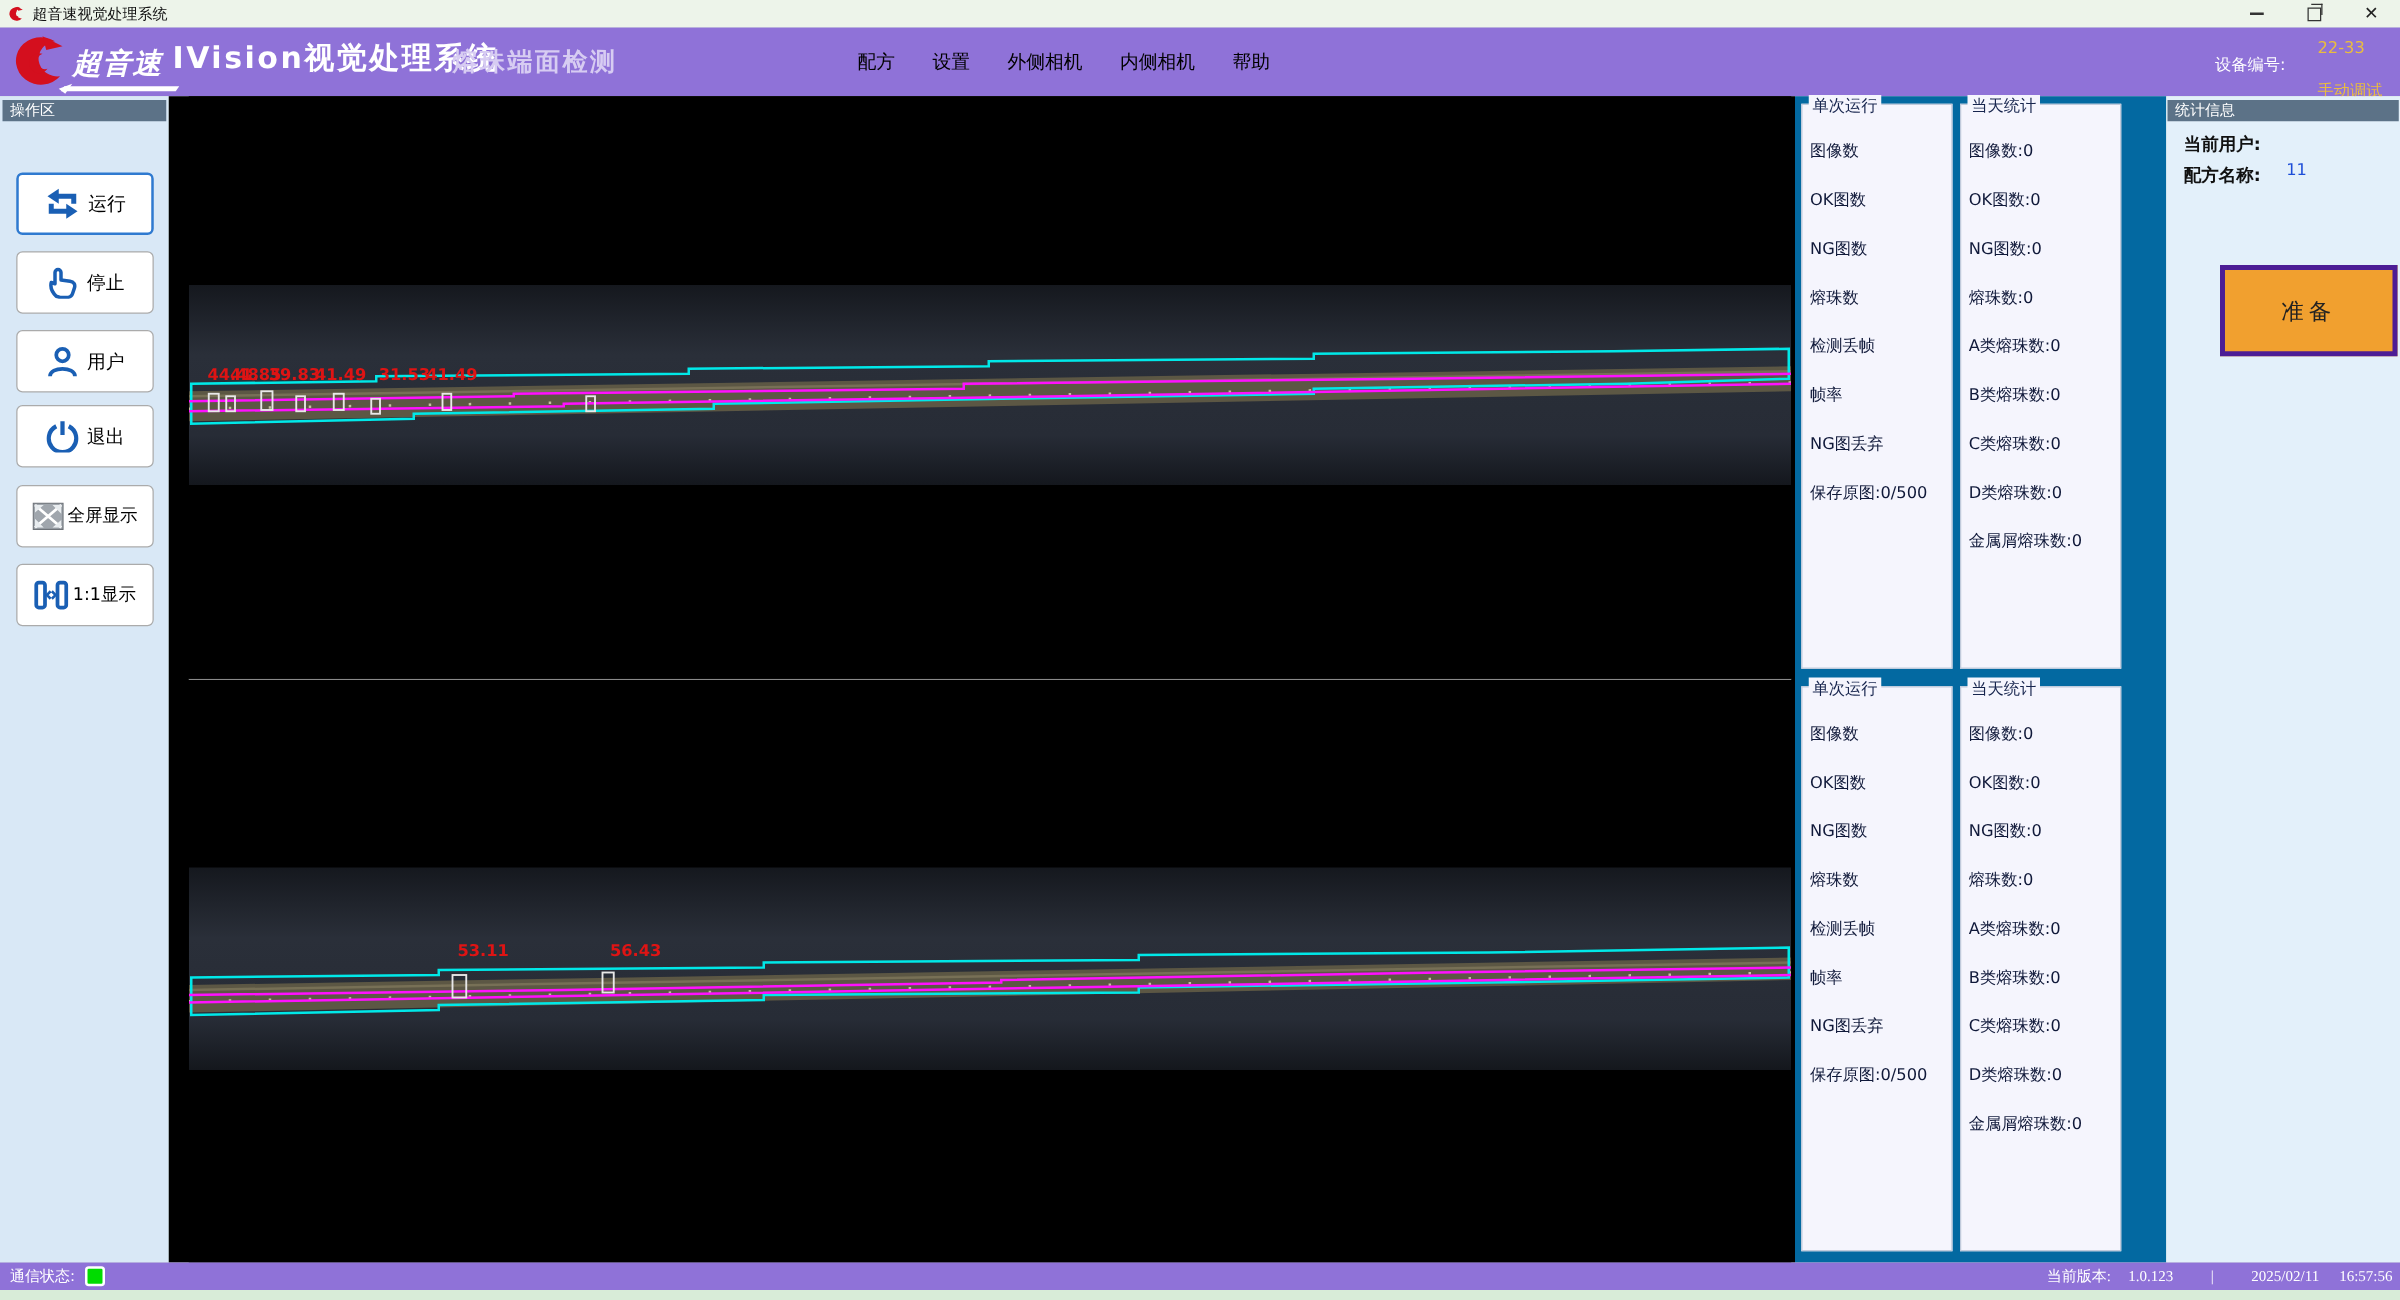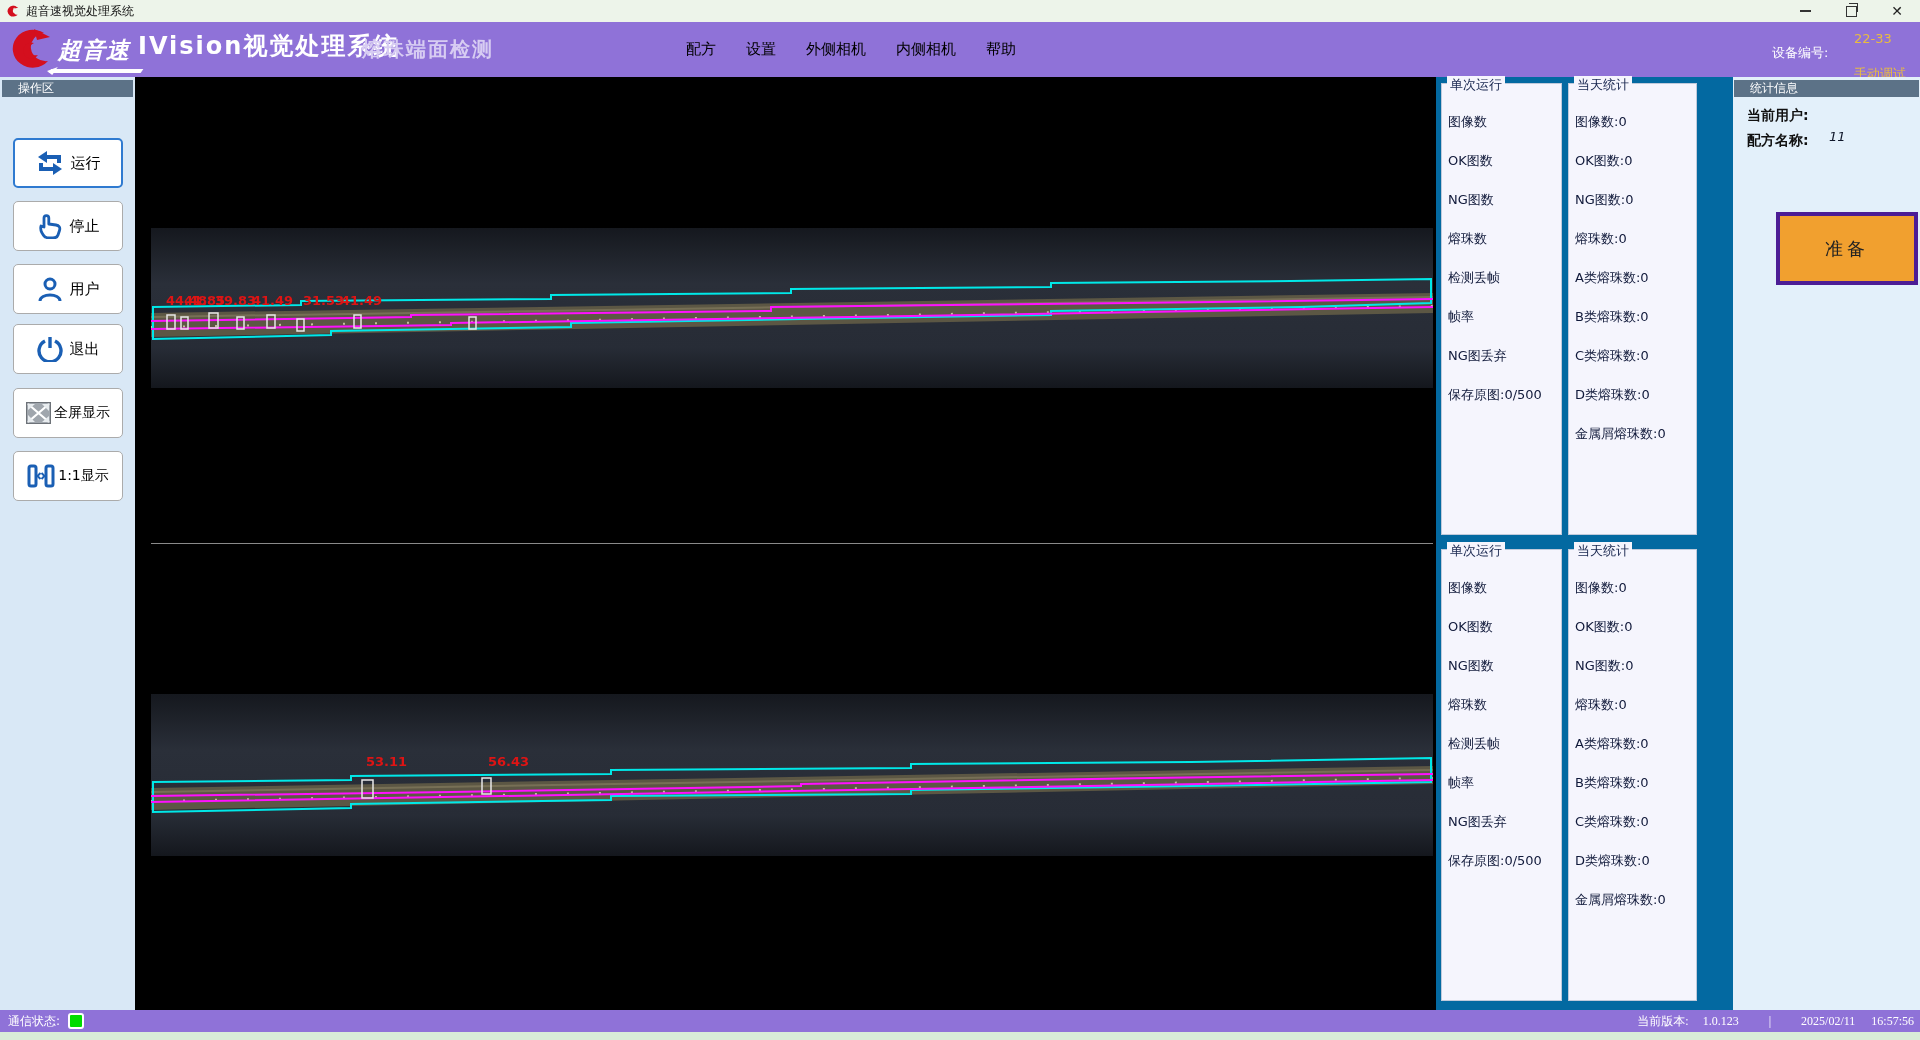--- a/index.html
+++ b/index.html
@@ -31,21 +31,21 @@
   .menu{position:absolute;left:683px;top:0;height:55px;display:flex;align-items:center;gap:24px;}
   .menu-item{font-size:15px;color:#000;padding:2px 3px;cursor:default;}
   .hdr-info{position:absolute;right:14px;top:6px;font-size:13px;line-height:21px;}
   .hdr-info .row{display:flex;}
   .hdr-info .lbl{color:#fff;width:82px;margin-top:14px;}
   .hdr-info .val{color:#e9bc3f;}
   
   .main{position:absolute;top:77px;left:0;width:1920px;height:933px;display:flex;}
   
   .sidebar{width:135px;flex:none;background:#d9e8f6;position:relative;}
-  .caption-bar{height:17px;background:#5c7287;color:#fff;font-size:12px;line-height:17px;padding-left:16px;margin:3px 2px 0 2px;}
+  .caption-bar{height:17px;background:#5c7287;color:#fff;font-size:12px;line-height:17px;padding-left:6px;margin:3px 2px 0 2px;}
   .side-btn{position:absolute;left:13px;width:110px;height:50px;background:#fff;border:1px solid #ababab;
     border-radius:5px;display:flex;align-items:center;justify-content:center;gap:7px;font-size:15px;color:#000;box-sizing:border-box;}
   .side-btn.focused{border:2px solid #2f7ad0;}
   .side-btn .ic{flex:none;display:flex;}
   .side-btn.small-gap{gap:3px;font-size:14px;}
   
   .camera-col{width:1285px;flex:none;background:#000;position:relative;padding-left:16px;}
   .cam-panel{position:relative;width:1282px;height:466px;background:#000;overflow:hidden;}
   .cam-sep{width:1282px;height:1px;background:#8a8a8a;}
   .cam-panel svg{position:absolute;left:0;top:0;}
@@ -56,21 +56,21 @@
   .groupbox{position:relative;border:1px solid #c0cadb;background:#f5f5fd;height:452px;box-sizing:border-box;}
   .gb-single{width:121px;}
   .gb-daily{width:129px;}
   .gb-title{position:absolute;top:-8px;left:5px;background:#f5f5fd;padding:0 3px;font-size:13px;color:#17254e;white-space:nowrap;}
   .gb-items{padding:12px 0 0 6px;}
   .gb-item{font-size:13px;color:#10193a;line-height:27px;white-space:nowrap;margin-top:12px;}
   
   .info-col{flex:1;background:#e3f0fa;position:relative;}
   .info-col .caption-bar{margin:3px 1px 0 1px;}
   .info-label{position:absolute;font-size:14px;font-weight:bold;color:#111;}
-  .info-value{position:absolute;font-size:13px;color:#0f172a;font-style:italic;}
+  .info-value{position:absolute;font-size:13px;color:#1d4ed8;}
   .ready-btn{position:absolute;left:43px;top:135px;width:142px;height:73px;background:#f1a02f;border:4px solid #4c1d95;
     font-size:18px;color:#222;display:flex;align-items:center;justify-content:center;letter-spacing:4px;box-sizing:border-box;}
   .data-btn{position:absolute;left:47px;top:268px;width:139px;height:67px;background:#fff;border:1px solid #b9b9b9;border-radius:7px;
     font-size:17px;color:#222;display:flex;align-items:center;justify-content:center;letter-spacing:2px;box-sizing:border-box;}
   
   .statusbar{position:absolute;top:1010px;left:0;width:1920px;height:22px;background:#8f72d8;display:flex;align-items:center;font-size:12px;color:#fff;}
   .comm-lbl{margin-left:8px;}
   .comm-ind{width:12px;height:12px;background:#00dc00;border:2px solid #fff;border-radius:3px;margin-left:8px;}
   .sb-right{position:absolute;right:6px;display:flex;align-items:center;font-family:Liberation Serif, serif;}
   .sb-right .g14{margin-left:14px;} .sb-right .g30{margin-left:30px;} .sb-right .g16{margin-left:16px;}

